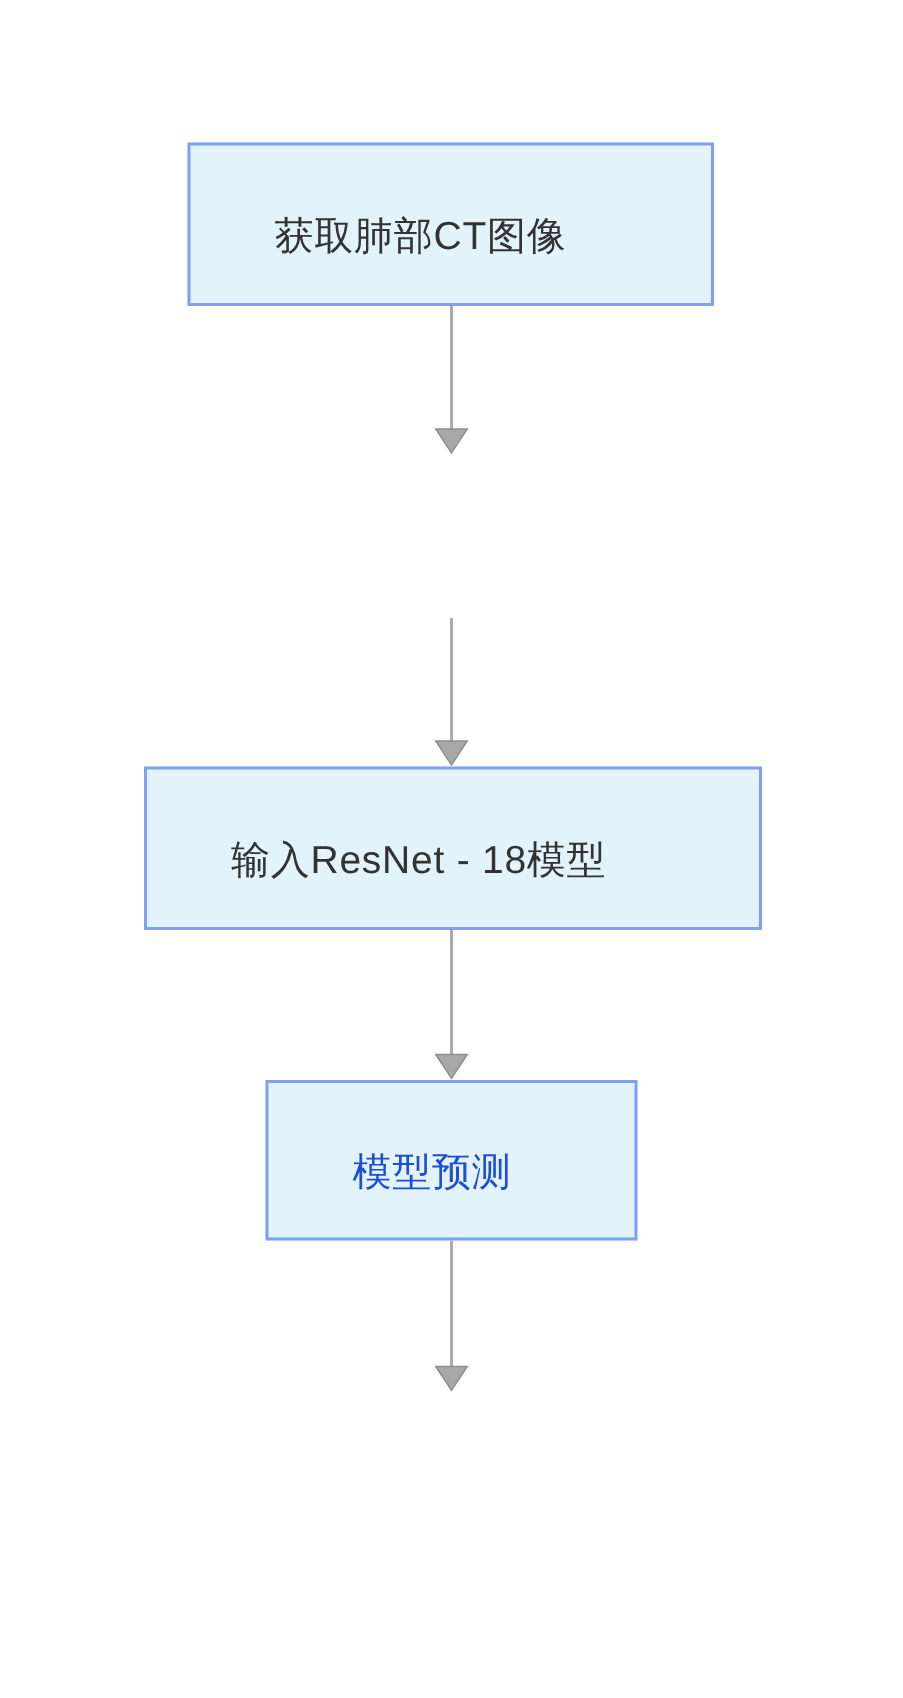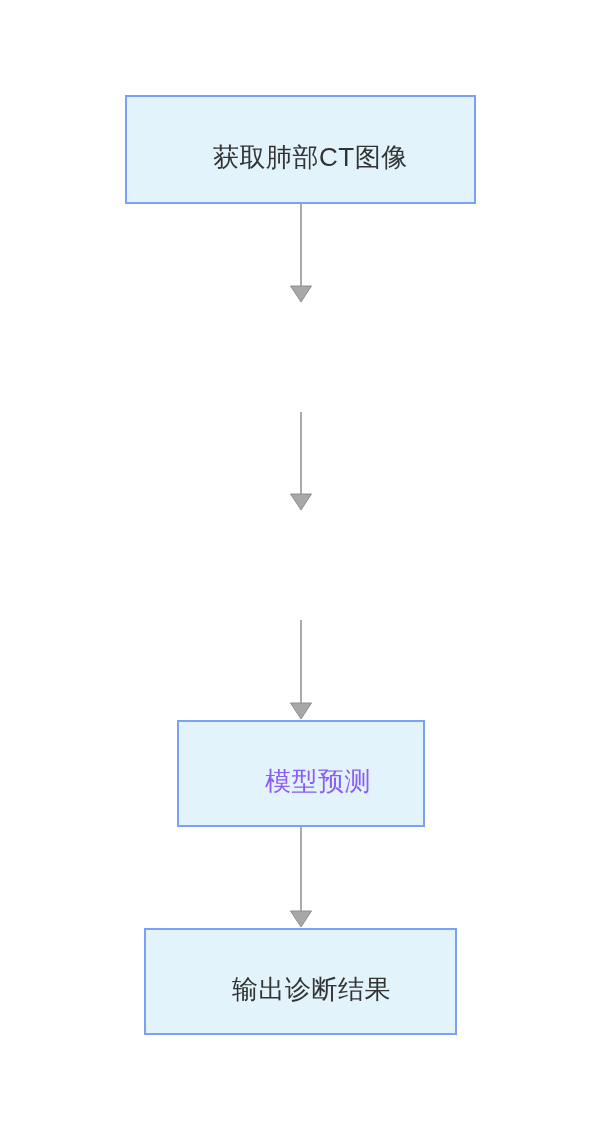--- a/index.html
+++ b/index.html
@@ -13,41 +13,41 @@
   }
   .node {
     position: absolute;
     box-sizing: border-box;
     border: 2px solid;
     display: flex;
     align-items: center;
     font-size: 26px;
   }
   .node-label {
-    padding-left: 86px;
+    padding-left: 56px;
     transform: translateY(-7px);
     white-space: nowrap;
     letter-spacing: 0.5px;
     margin-top: 30px;
   }
   svg.edge { position: absolute; display: block; }
 </style>
 </head>
 <body>
 
 <div id="canvas" style="background: rgb(255, 255, 255);">
 
   <div class="node" style="left: 125px; top: 95px; width: 351px; height: 109px; background: rgb(226, 243, 252); border-color: rgb(124, 160, 245); color: rgb(51, 51, 51);">
     <span class="node-label">获取肺部CT图像</span>
   </div>
-  <div class="node" style="left: 177px; top: 720px; width: 248px; height: 107px; background: rgb(226, 243, 252); border-color: rgb(124, 160, 245); color: #8b5cf6;">
+  <div class="node" style="left: 96px; top: 511px; width: 412px; height: 109px; background: rgb(226, 243, 252); border-color: rgb(124, 160, 245); color: rgb(51, 51, 51);">
+    <span class="node-label">输入ResNet - 18模型</span>
+  </div>
+  <div class="node" style="left: 177px; top: 720px; width: 248px; height: 107px; background: rgb(226, 243, 252); border-color: rgb(124, 160, 245); color: #1d4ed8;">
     <span class="node-label">模型预测</span>
-  </div>
-  <div class="node" style="left: 144px; top: 928px; width: 313px; height: 107px; background: rgb(226, 243, 252); border-color: rgb(124, 160, 245); color: rgb(51, 51, 51);">
-    <span class="node-label">输出诊断结果</span>
   </div>
 
   <svg class="edge" xmlns="http://www.w3.org/2000/svg" width="24" height="99" viewBox="0 0 24 99" style="left: 289px; top: 204px;">
     <line x1="12" y1="0" x2="12" y2="85" stroke="#ababab" stroke-width="2"></line>
     <polygon points="1.5,82 22.5,82 12,98" fill="#a8a8a8" stroke="#8f8f8f" stroke-width="1"></polygon>
   </svg>
   <svg class="edge" xmlns="http://www.w3.org/2000/svg" width="24" height="99" viewBox="0 0 24 99" style="left: 289px; top: 412px;">
     <line x1="12" y1="0" x2="12" y2="85" stroke="#ababab" stroke-width="2"></line>
     <polygon points="1.5,82 22.5,82 12,98" fill="#a8a8a8" stroke="#8f8f8f" stroke-width="1"></polygon>
   </svg>

